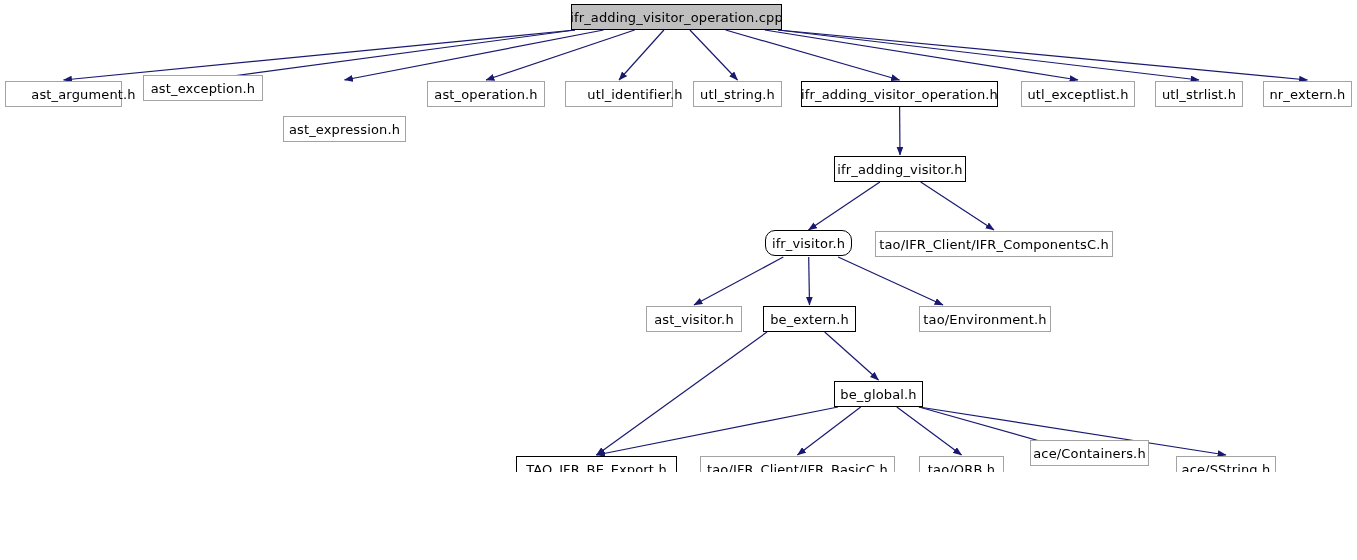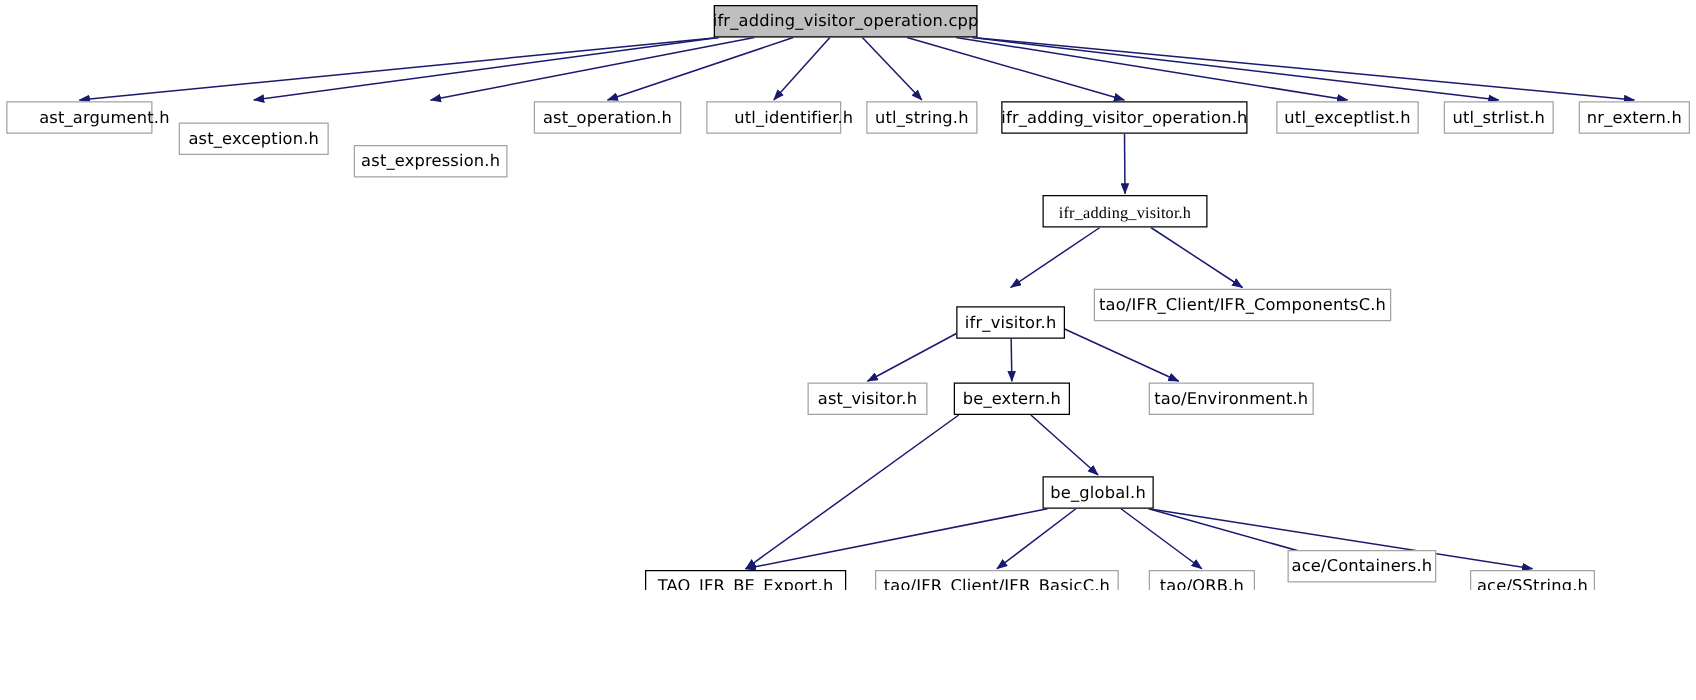--- a/index.html
+++ b/index.html
@@ -89,21 +89,21 @@
         <line x1="596.4" y1="482.0" x2="596.0" y2="529.0" stroke="#191970" stroke-width="1.2" marker-end="url(#arrowhead)"></line>
       </g>
   </svg>
   <div id="nodes-group">
       <div class="node root" style="left: 571px; top: 4px; width: 211px;">
         <span class="node-label">ifr_adding_visitor_operation.cpp</span>
       </div>
       <div class="node" style="left: 5px; top: 81px; width: 117px; padding-left: 40px;">
         <span class="node-label">ast_argument.h</span>
       </div>
-      <div class="node" style="left: 143px; top: 98px; width: 120px;">
+      <div class="node" style="left: 143px; top: 75px; width: 120px;">
         <span class="node-label">ast_exception.h</span>
       </div>
       <div class="node" style="left: 283px; top: 96px; width: 123px; margin-top: 20px;">
         <span class="node-label">ast_expression.h</span>
       </div>
       <div class="node" style="left: 427px; top: 81px; width: 118px;">
         <span class="node-label">ast_operation.h</span>
       </div>
       <div class="node" style="left: 565px; top: 81px; width: 108px; padding-left: 32px;">
         <span class="node-label">utl_identifier.h</span>
@@ -116,24 +116,24 @@
       </div>
       <div class="node" style="left: 1021px; top: 81px; width: 114px;">
         <span class="node-label">utl_exceptlist.h</span>
       </div>
       <div class="node" style="left: 1155px; top: 81px; width: 88px;">
         <span class="node-label">utl_strlist.h</span>
       </div>
       <div class="node" style="left: 1263px; top: 81px; width: 89px;">
         <span class="node-label">nr_extern.h</span>
       </div>
-      <div class="node emphasis" style="left: 834px; top: 156px; width: 132px; font-family: Liberation Serif, serif;">
+      <div class="node emphasis" style="left: 834px; top: 156px; width: 132px;">
         <span class="node-label">ifr_adding_visitor.h</span>
       </div>
-      <div class="node emphasis" style="left: 765px; top: 245px; width: 87px;">
+      <div class="node emphasis" style="left: 765px; top: 230px; width: 87px; border-radius: 10px;">
         <span class="node-label">ifr_visitor.h</span>
       </div>
       <div class="node" style="left: 875px; top: 231px; width: 238px;">
         <span class="node-label">tao/IFR_Client/IFR_ComponentsC.h</span>
       </div>
       <div class="node" style="left: 646px; top: 306px; width: 96px;">
         <span class="node-label">ast_visitor.h</span>
       </div>
       <div class="node emphasis" style="left: 763px; top: 306px; width: 93px;">
         <span class="node-label">be_extern.h</span>

